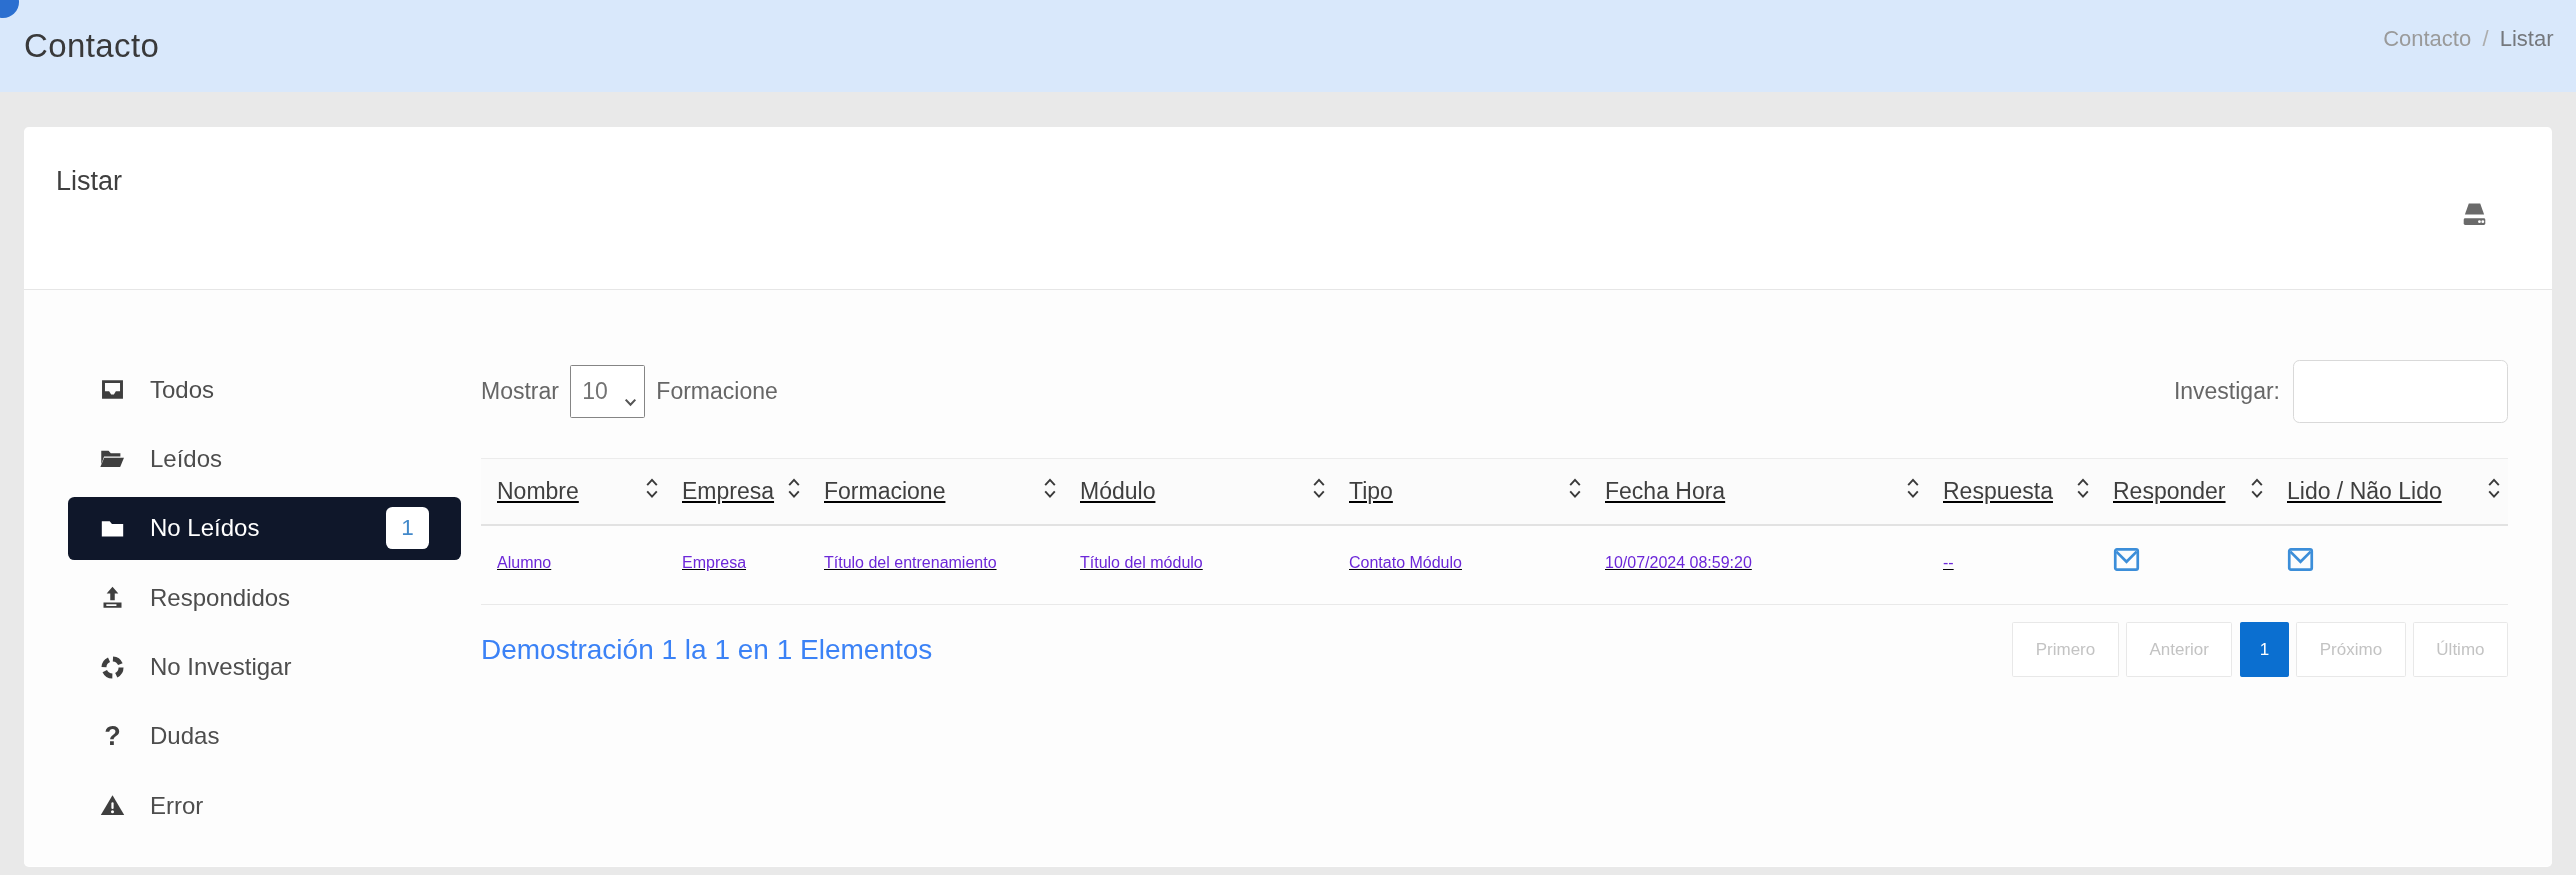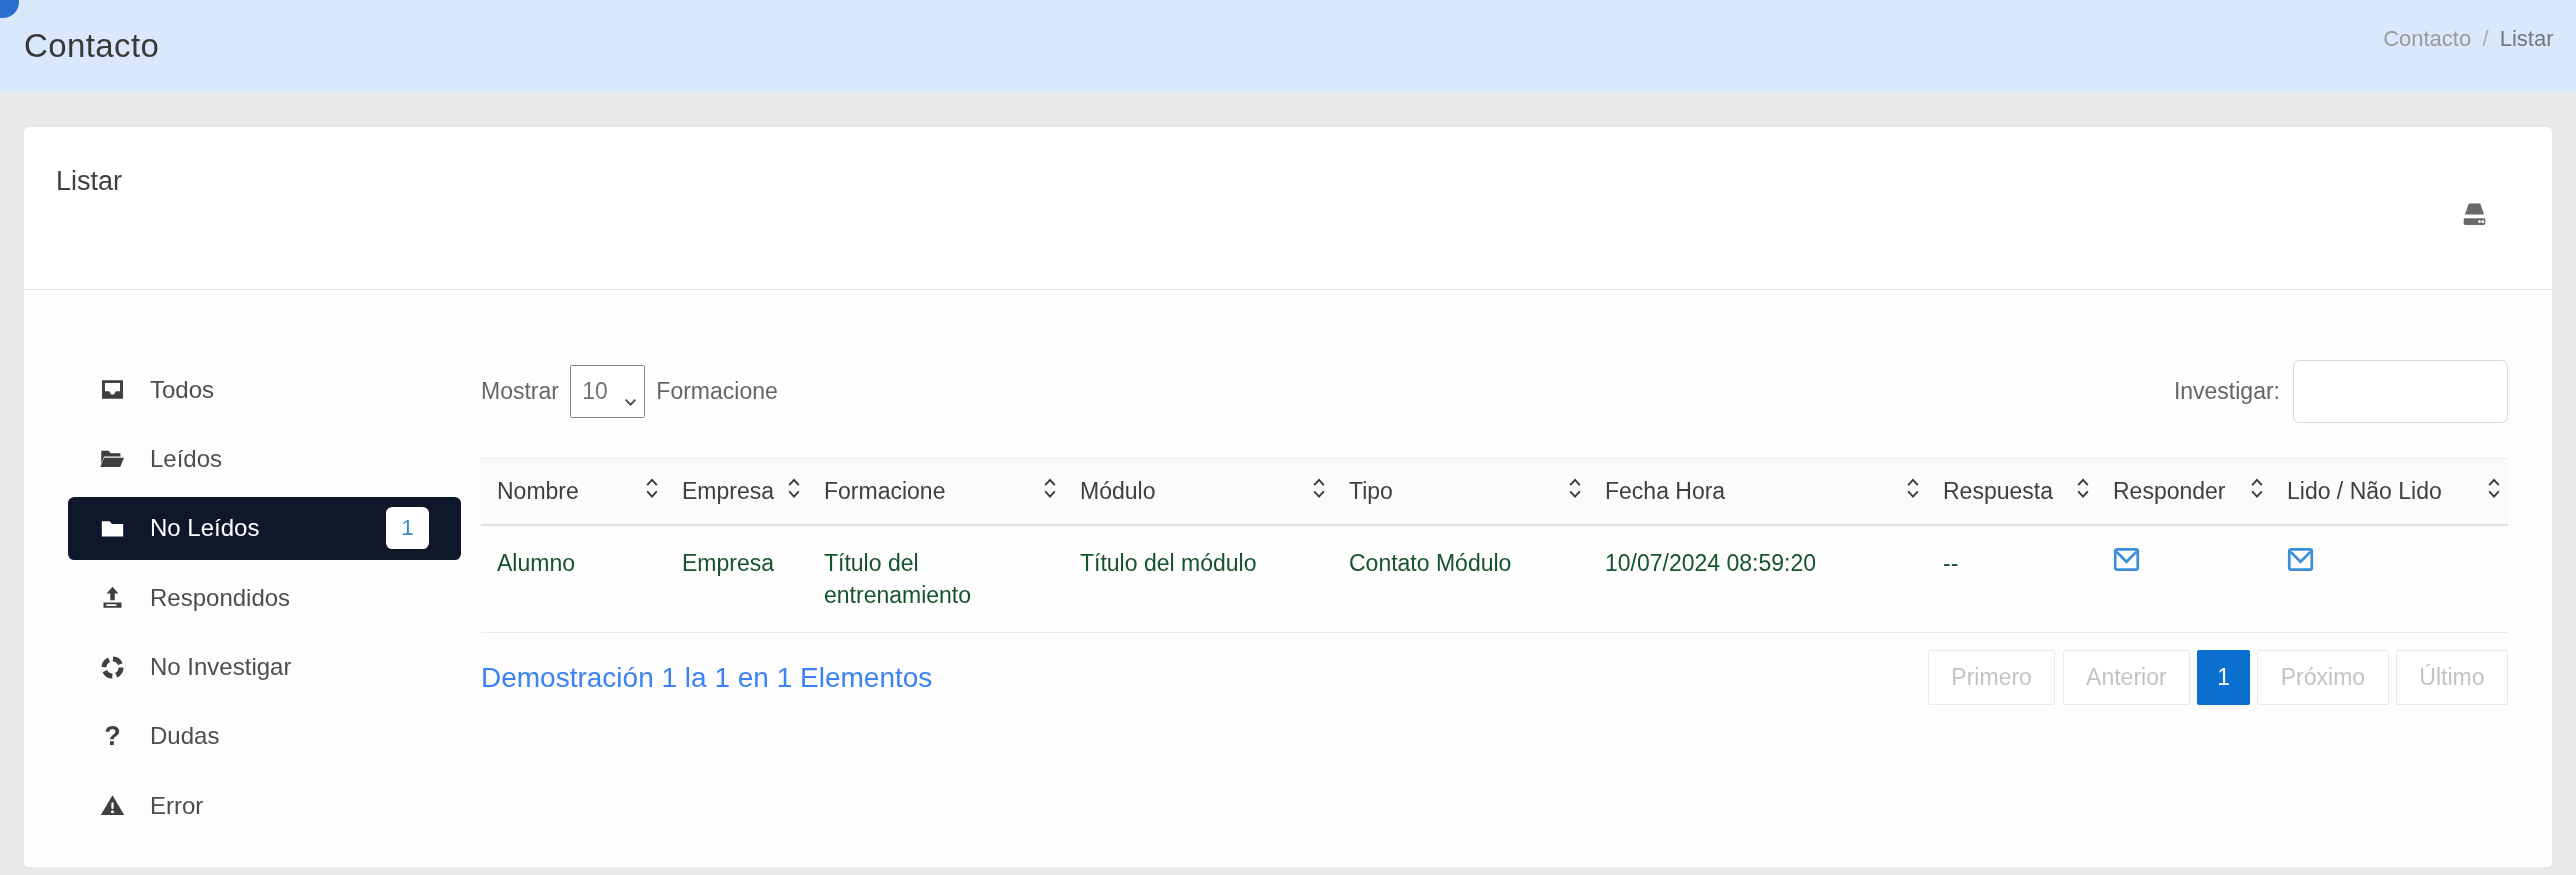--- a/index.html
+++ b/index.html
@@ -104,49 +104,49 @@
   .select-wrap .sel-chevron { position: absolute; right: 8px; top: 21px; pointer-events: none; }
   .tb-right label { margin-right: 13px; }
   .search-input {
     width: 215px; height: 63px;
     border: 1.6px solid #d9d9d9; border-radius: 6.4px;
     font-size: 23px; font-family: inherit; color: #555;
     padding: 0 13px; background: #ffffff;
   }
 
   
-  table.listing { width: 100%; margin-top: 34px; border-collapse: collapse; table-layout: fixed; }
+  table.listing { width: 100%; margin-top: 34px; border-collapse: collapse; table-layout: fixed; text-decoration: underline; }
   table.listing th {
     height: 66px;
     background: #fbfbfb;
     border-top: 1.6px solid #ececec;
     border-bottom: 2.4px solid #e2e2e2;
     padding: 0 6.4px 0 16px;
     font-size: 23px; font-weight: 400; color: #3f3f3f;
     text-align: left; cursor: pointer;
   }
   .th-inner { display: flex; align-items: center; justify-content: space-between; }
   table.listing td {
     padding: 21px 6.4px 21px 16px;
-    font-size: 23px; color: #14532d;
+    font-size: 16px; color: #6d28d9;
     line-height: 32px;
     vertical-align: top;
     border-bottom: 1.6px solid #e9e9e9;
   }
   .cell-icon-btn { background: none; border: none; cursor: pointer; padding: 0; }
 
   
   .table-footer { display: flex; justify-content: space-between; align-items: center; margin-top: 17.7px; }
   .footer-info { font-size: 28px; color: #3b82f6; }
   .pager { display: flex; gap: 7.2px; }
   .page-btn {
     height: 55px; padding: 0 22.5px;
     border: 1.6px solid #e8e8e8; border-radius: 1.6px;
     background: #ffffff; color: #c3c3c3;
-    font-size: 23px; font-family: inherit;
+    font-size: 17px; font-family: inherit;
     display: flex; align-items: center; cursor: default;
   }
   .page-btn.active {
     background: #0b6fd0; border-color: #0b6fd0; color: #ffffff;
     padding: 0 19px; cursor: pointer;
   }
 </style>
 </head>
 <body>
 

